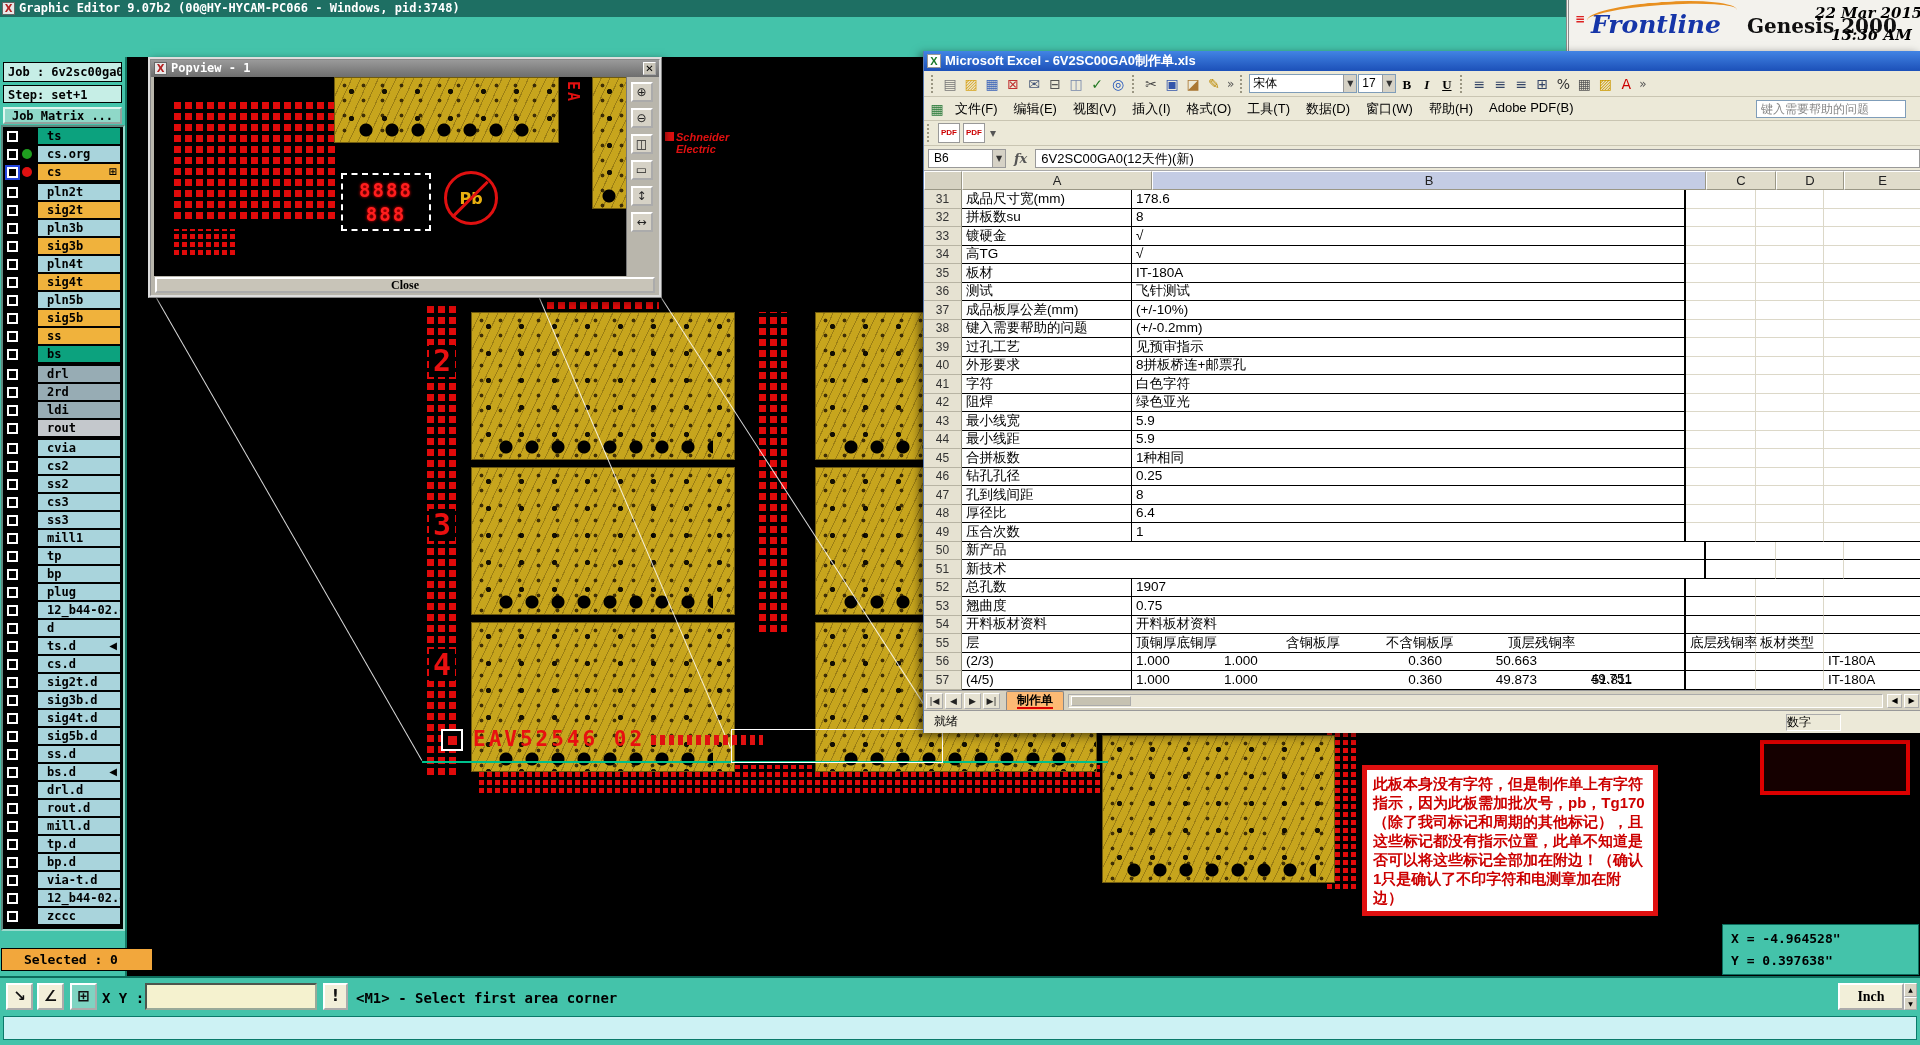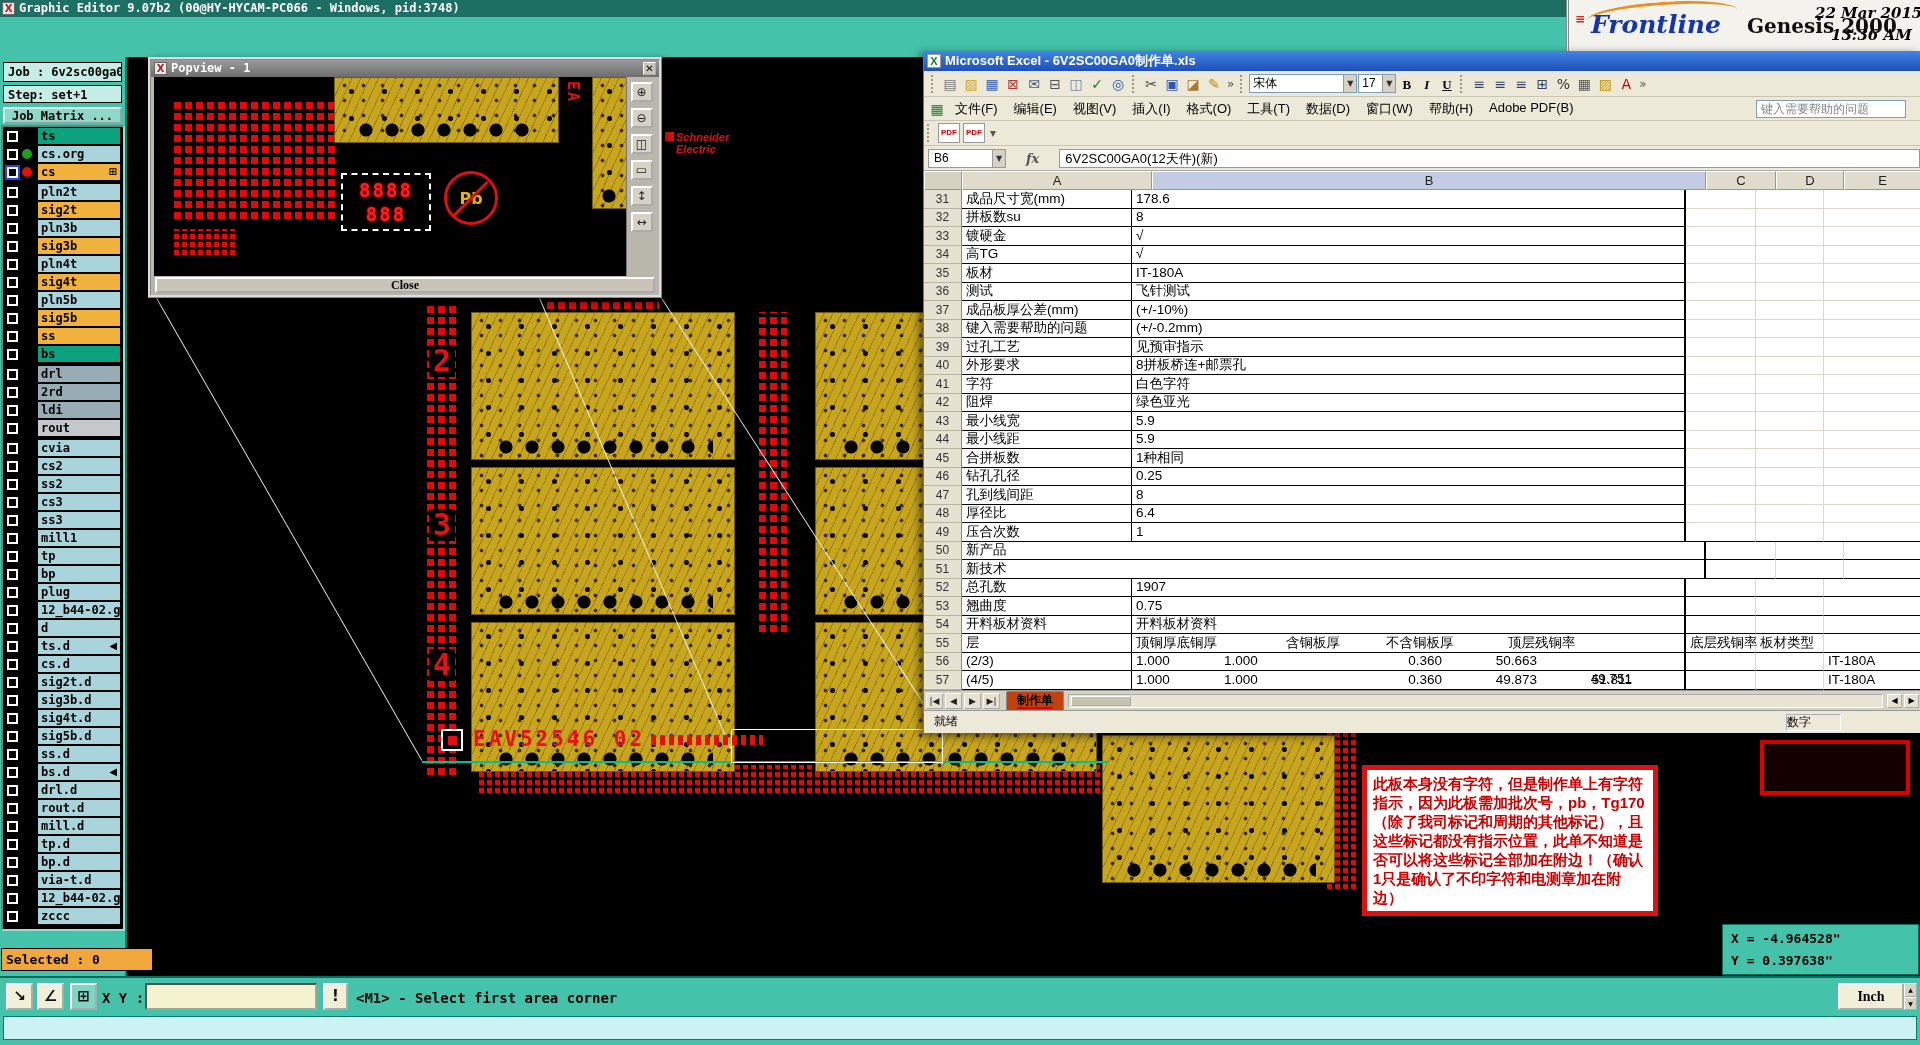--- a/index.html
+++ b/index.html
@@ -33,26 +33,26 @@
     font:bold 12px/18px "DejaVu Sans Mono",monospace;padding-left:4px;white-space:nowrap;overflow:hidden}
   .side-btn{position:absolute;left:3px;width:119px;background:#8FD8C8;border:2px outset #DFF7F0;
     font:bold 12px/14px "DejaVu Sans Mono",monospace;text-align:center;white-space:nowrap;overflow:hidden}
   .layer-list{position:absolute;left:1px;top:68px;width:124px;height:806px;background:#000;border:2px inset #9adcce;padding:1px;overflow:hidden}
   .lay-row{position:relative;height:16px;margin-bottom:2px;background:#000;display:flex;align-items:center}
   .lay-gap{margin-top:4px}
   .lay-chk{width:11px;height:11px;border:2px solid #fff;background: #000;margin-left:3px;flex:0 0 auto}
   .lay-chk.sel{outline:2px solid #2244DD}
   .lay-dot{width:10px;height:10px;border-radius:50%;margin-left:4px;flex:0 0 auto}
   .lay-label{position:absolute;left:34px;right:2px;top:0;bottom:0;font:bold 12px/16px "DejaVu Sans Mono",monospace;
-    color:#000;padding-left:3px;white-space:nowrap;overflow:hidden}
+    color:#000;padding-left:9px;white-space:nowrap;overflow:hidden}
   .lay-mark{position:absolute;right:3px;top:1px;font:bold 10px/14px "DejaVu Sans",sans-serif;color:#000}
   .lb-blue{background:#A9D4DC}.lb-orange{background:#F0B23C}.lb-green{background:#0CA27E}
   .lb-gray{background:#97ACB4}.lb-lgray{background:#C4C8CC}
   .selected-bar{left:1px;top:948px;width:152px;height:23px;background:#F2A73C;border:1px solid #000;
-    font:bold 13px/21px "DejaVu Sans Mono",monospace;padding-left:4px}
+    font:bold 13px/21px "DejaVu Sans Mono",monospace;padding-left:22px}
 
   
   .canvas{left:127px;top:57px;width:1793px;height:919px;background:#000;overflow:hidden}
   .pcb{position:absolute;background-color:#C7A51D;border:1px solid #6e5a10;
     background-image:
       radial-gradient(circle, rgba(0,0,0,.9) 2.2px, transparent 3px),
       radial-gradient(circle, rgba(20,10,0,.75) 1.5px, transparent 2.3px),
       repeating-linear-gradient(115deg, transparent 0 7px, rgba(40,25,0,.28) 7px 8px);
     background-size:33px 27px,19px 15px,auto}
   .pcb::after{content:"";position:absolute;left:8%;right:8%;bottom:4px;height:16px;
@@ -109,21 +109,21 @@
   .sizebox{width:38px;height:19px;background:#fff;border:1px solid #7F9DB9;font:12px/17px "Liberation Sans",sans-serif;padding-left:3px;position:relative}
   .dd{position:absolute;right:0;top:0;width:13px;height:100%;background:#D6D2C6;border-left:1px solid #999;
      font:8px/17px "DejaVu Sans",sans-serif;text-align:center;color:#333}
   .fmt{width:19px;height:19px;text-align:center;font:bold 13px/19px "Liberation Serif",serif;border:1px solid transparent}
   .xl-menubar{height:24px;background:#ECE9D8;border-bottom:1px solid #c9c5b2;display:flex;align-items:center;padding-left:3px;position:relative}
   .xl-menu-item{font:13px "Liberation Sans",sans-serif;padding:3px 8px;white-space:nowrap}
   .helpbox{position:absolute;right:14px;top:3px;width:150px;height:18px;background:#fff;border:1px solid #7F9DB9;
     font:12px/16px "Liberation Sans",sans-serif;color:#888;padding-left:4px;white-space:nowrap;overflow:hidden}
   .xl-pdfbar{height:25px;background:#ECE9D8;border-bottom:1px solid #c9c5b2;display:flex;align-items:center;gap:3px;padding-left:0}
   .pdficon{width:22px;height:20px;background:#fff;border:1px solid #999;color:#C00;font:bold 8px/18px "Liberation Sans",sans-serif;text-align:center}
-  .xl-formula{height:25px;background:#ECE9D8;border-bottom:1px solid #aaa;display:flex;align-items:center;gap:14px;padding:2px 0 2px 4px}
+  .xl-formula{height:25px;background:#ECE9D8;border-bottom:1px solid #aaa;display:flex;align-items:center;gap:2px;padding:2px 0 2px 4px}
   .namebox{width:78px;height:19px;background:#fff;border:1px solid #999;font:12px/17px "Liberation Sans",sans-serif;padding-left:5px;position:relative}
   .fxlab{font:italic bold 13px "DejaVu Serif",serif;color:#555;margin:0 6px}
   .fmlbar{flex:1;height:19px;background:#fff;border:1px solid #999;font:13px/17px "Liberation Sans",sans-serif;padding-left:5px;white-space:nowrap;overflow:hidden}
   .xl-sheet{position:absolute;left:0;top:120px;width:997px;bottom:43px;background:#fff;overflow:hidden}
   .xhdr{display:flex;height:19px}
   .xh{background:#E0DCCB;border-right:1px solid #9a9786;border-bottom:1px solid #9a9786;border-top:1px solid #fff;border-left:1px solid #fff;
     font:13px/17px "Liberation Sans",sans-serif;display:flex;align-items:center;justify-content:center;color:#222}
   .xh.sel{background:#C4CCE4}
   .xrow{display:flex;height:18.5px;background:#fff}
   .c-num{width:38px;background:#E6E2D2;border-right:1px solid #8a8878;border-bottom:1px solid #b8b4a4;
@@ -133,21 +133,21 @@
   .c-a.merged{width:744px;border-right:2px solid #000}
   .c-b{width:554px;border-right:2px solid #000;border-bottom:1px solid #000}
   .c-c{width:70px;border-right:1px solid #DCD8C8;border-bottom:1px solid #DCD8C8;overflow:visible}
   .c-d{width:68px;border-right:1px solid #DCD8C8;border-bottom:1px solid #DCD8C8;overflow:visible}
   .c-e{flex:1 1 auto;border-bottom:1px solid #DCD8C8}
   .wide .c-c,.wide .c-d,.wide .c-e{border-bottom:1px solid #000}
   .sp{display:inline-block}
   .ra{text-align:right;justify-content:flex-end;display:flex}
   .xl-tabbar{position:absolute;left:0;bottom:23px;width:997px;height:20px;background:#D6D2C2;border-top:1px solid #999;display:flex;align-items:center}
   .tabnav{width:17px;height:16px;background:#E6E2D2;border:1px outset #fff;font:9px/14px "DejaVu Sans",sans-serif;text-align:center;margin-left:2px;color:#222}
-  .sheettab{height:19px;background:#c2410c;border:1px solid #888;border-bottom:none;margin-left:6px;padding:0 10px;
+  .sheettab{height:19px;background:#fdba74;border:1px solid #888;border-bottom:none;margin-left:6px;padding:0 10px;
     font:bold 12px/17px "Liberation Sans",sans-serif;border-radius:2px 2px 0 0}
   .sheettab span{border-bottom:2px solid #D00}
   .hscroll{flex:1;height:14px;background:#E8E4D4;border:1px inset #fff;margin:0 4px;position:relative}
   .hthumb{position:absolute;left:2px;top:1px;width:60px;height:10px;background:#C6C2B2;border:1px outset #fff}
   .hsarr{width:15px;height:14px;background:#E6E2D2;border:1px outset #fff;font:8px/12px "DejaVu Sans",sans-serif;text-align:center;margin-right:2px}
   .xl-status{position:absolute;left:0;bottom:0;width:997px;height:23px;background:#ECE9D8;border-top:1px solid #999;
     font:12px/21px "Liberation Sans",sans-serif;padding-left:10px}
   .numlock{position:absolute;left:862px;top:3px;width:55px;height:17px;border:1px inset #fff;text-align:left;font:12px/15px "Liberation Sans",sans-serif}
 
   

